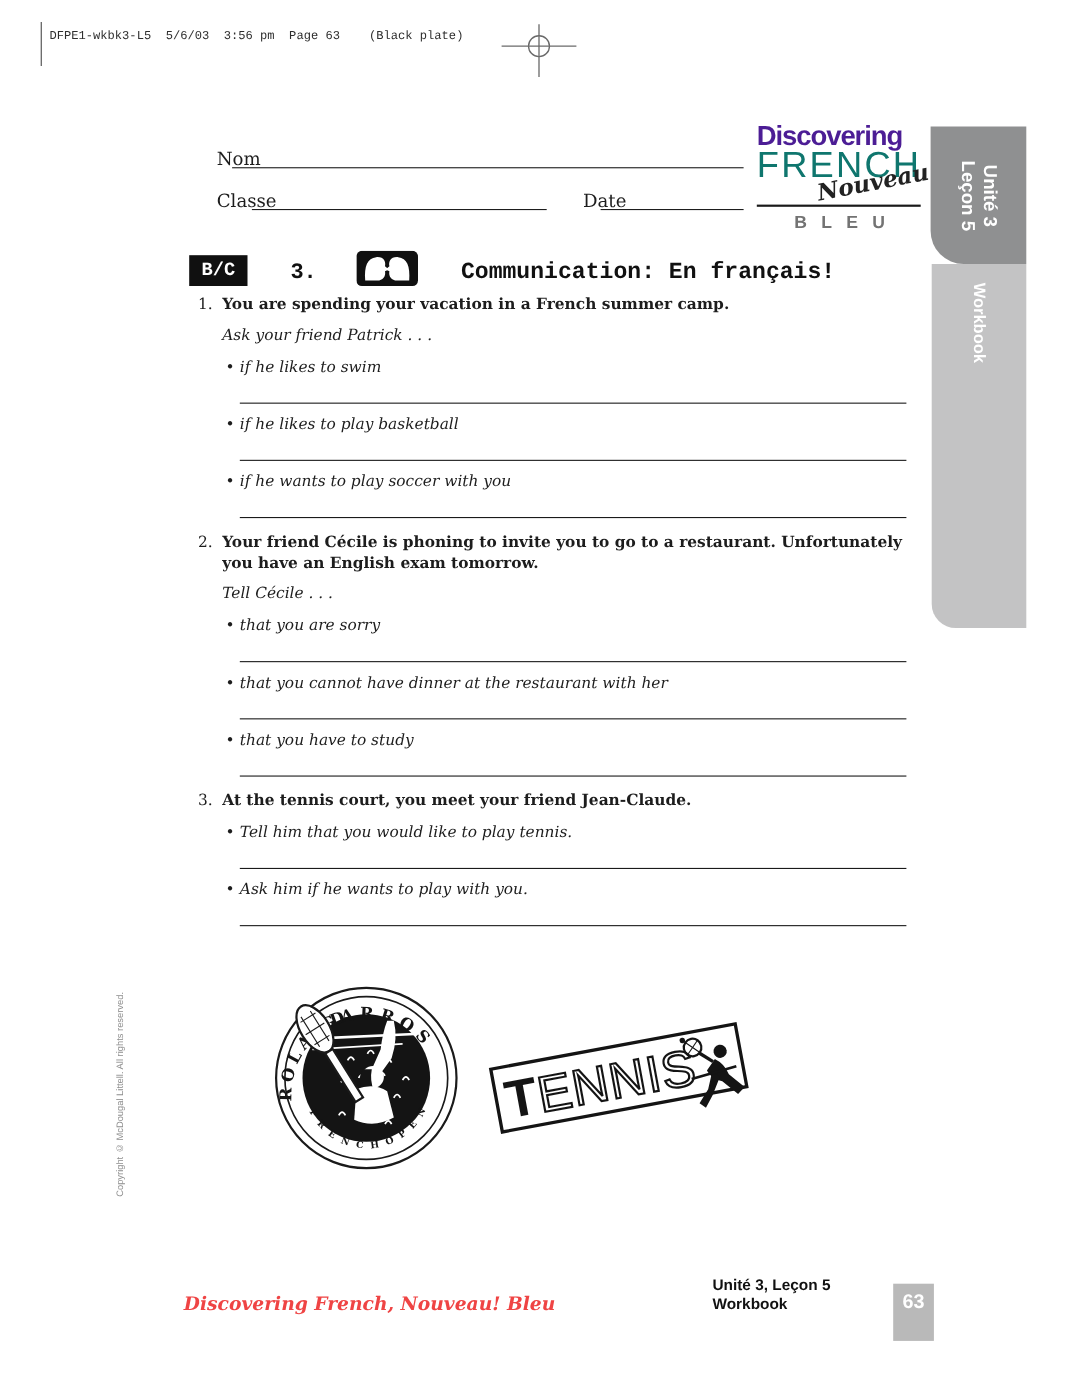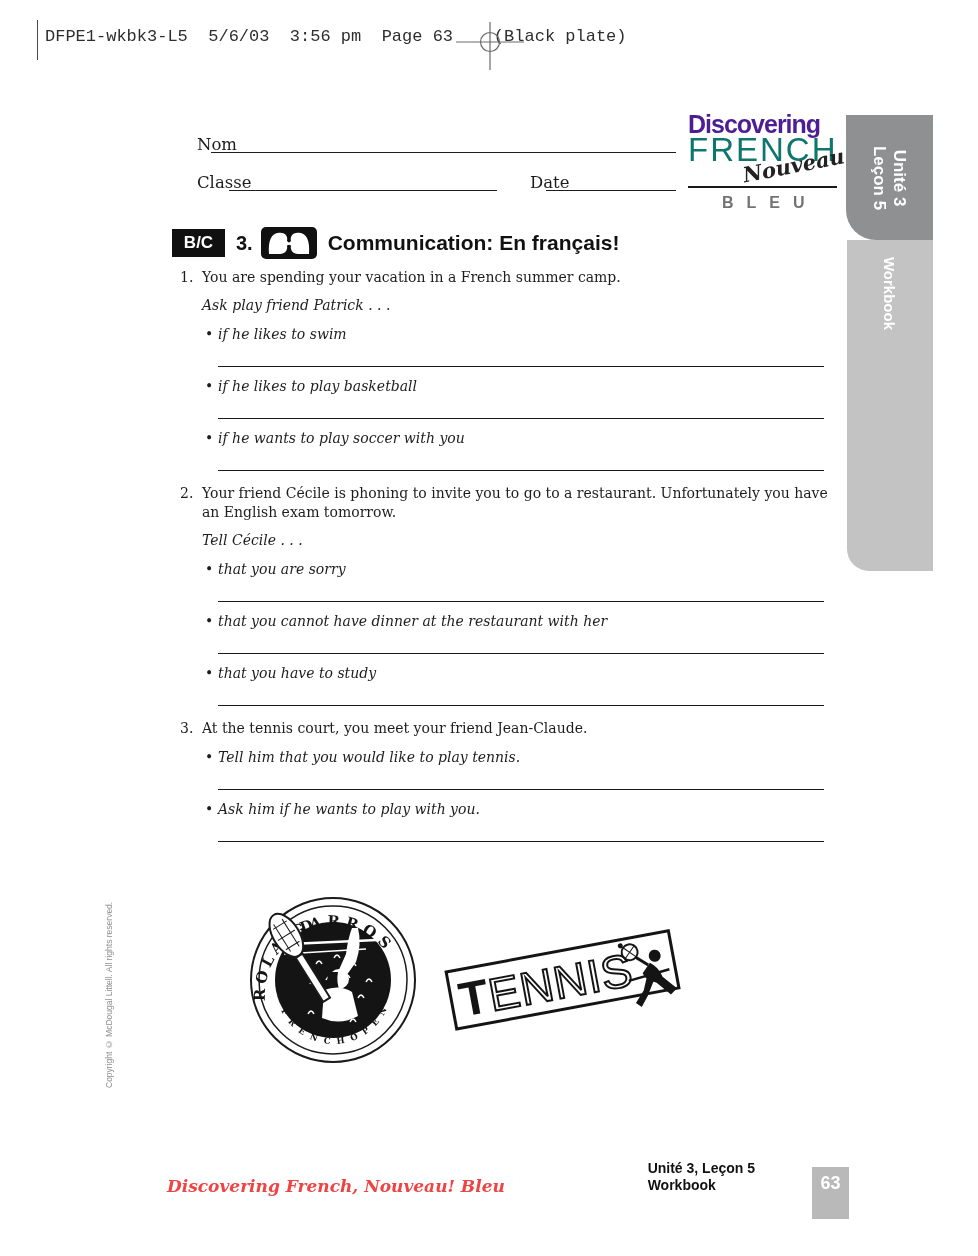--- a/index.html
+++ b/index.html
@@ -1,21 +1,21 @@
 <!DOCTYPE html>
 <html><head>
 <meta charset="utf-8">
 <style>
   html,body{margin:0;padding:0;background:#fff;}
   .page{position:relative;width:978px;height:1256px;background:#ffffff;overflow:hidden;
         font-family:"DejaVu Serif", serif;color:#1d1d1d;}
 
   
   .slug{position:absolute;left:45px;top:27px;font-family:"Liberation Mono", monospace;
-        font-size:17px;color:#2e2e2e;white-space:pre;}
+        font-size:11px;color:#2e2e2e;white-space:pre;}
   .slug-rule{position:absolute;left:37px;top:20px;width:1px;height:40px;background:#4a4a4a;}
   .regmark{position:absolute;left:452px;top:18px;}
 
   
   .field-label{position:absolute;font-size:16.5px;margin-left:24px;}
   .field-line{position:absolute;border-bottom:1.6px solid #1d1d1d;height:0;}
 
   
   .logo{position:absolute;left:688px;top:110px;width:150px;font-family:"Liberation Sans", sans-serif;}
   .logo-title{position:absolute;left:0;top:0;font-size:25px;font-weight:bold;letter-spacing:-1px;color:#4c1d95;}
@@ -31,35 +31,35 @@
             border-bottom-left-radius:30px;display:flex;align-items:center;justify-content:center;}
   .side-tab-text{transform:rotate(90deg);font-family:"Liberation Sans", sans-serif;font-weight:bold;
                  font-size:17px;line-height:20px;color:#fff;text-align:center;white-space:nowrap;}
   .side-strip{position:absolute;left:847px;top:240px;width:86px;height:331px;background:#c3c3c4;
               border-bottom-left-radius:22px;}
   .side-strip-label{position:absolute;top:45px;left:0;right:0;display:flex;justify-content:center;}
   .side-strip-label span{transform:rotate(90deg);font-family:"Liberation Sans", sans-serif;
                  font-weight:bold;font-size:15px;color:#fff;white-space:nowrap;}
 
   
-  .act-header{position:absolute;left:172px;top:226px;height:34px;display:flex;align-items:center;
-              font-family:Liberation Sans, sans-serif;}
+  .act-header{position:absolute;left:172px;top:226px;height:34px;display:flex;align-items:flex-end;
+              font-family:Liberation Mono, monospace;gap:28px;}
   .level-badge{background:#101010;color:#fff;font-weight:bold;font-size:17px;
                width:53px;height:28px;display:flex;align-items:center;justify-content:center;}
   .act-num{font-weight:bold;font-size:20px;margin-left:11px;color:#111;}
   .heads-box{margin-left:8px;}
   .act-title{font-weight:bold;font-size:21px;margin-left:11px;color:#111;letter-spacing:0;}
 
   
   .content{position:absolute;left:172px;top:268px;width:656px;font-size:14px;line-height:19px;}
   .exercise{margin-top:13px;}
   .exercise:first-child{margin-top:0;}
   .prompt-row{display:flex;}
   .ex-num{width:30px;padding-left:8px;box-sizing:border-box;flex-shrink:0;}
-  .prompt{width:650px;}
+  .prompt{width:650px;font-weight:bold;}
   .instruction{margin-left:30px;margin-top:9px;font-style:italic;}
   .item{margin-left:33px;margin-top:10px;display:flex;}
   .item .bullet{width:13px;flex-shrink:0;font-style:normal;}
   .item .item-text{font-style:italic;}
   .write-line{margin-left:46px;width:606px;height:22px;border-bottom:1.6px solid #1a1a1a;}
 
   
   .rg-logo{position:absolute;left:246px;top:894px;}
   .tennis-logo{position:absolute;left:438px;top:920px;}
 
@@ -130,21 +130,21 @@
     <div class="act-title">Communication: En français!</div>
   </div>
 
   <div class="content">
 
     <div class="exercise">
       <div class="prompt-row">
         <div class="ex-num">1.</div>
         <div class="prompt">You are spending your vacation in a French summer camp.</div>
       </div>
-      <div class="instruction">Ask play friend Patrick . . .</div>
+      <div class="instruction">Ask your friend Patrick . . .</div>
       <div class="item">
           <span class="bullet">•</span>
           <span class="item-text">if he likes to swim</span>
         </div>
       <div class="write-line"></div>
       <div class="item">
           <span class="bullet">•</span>
           <span class="item-text">if he likes to play basketball</span>
         </div>
       <div class="write-line"></div>

